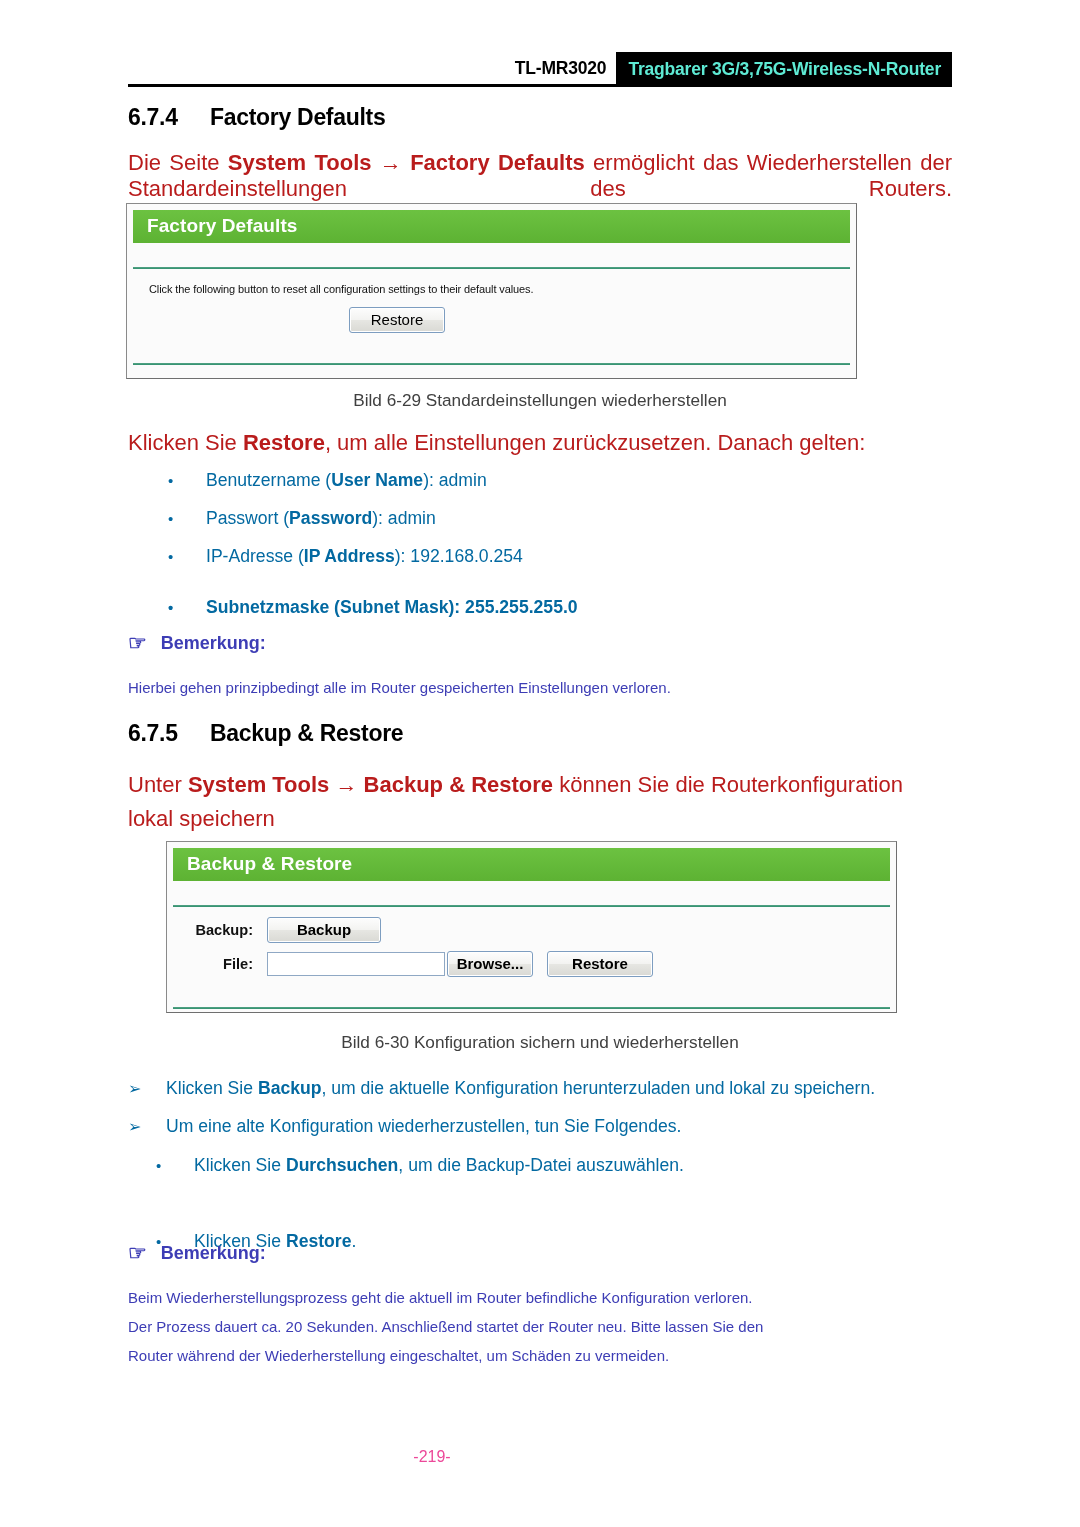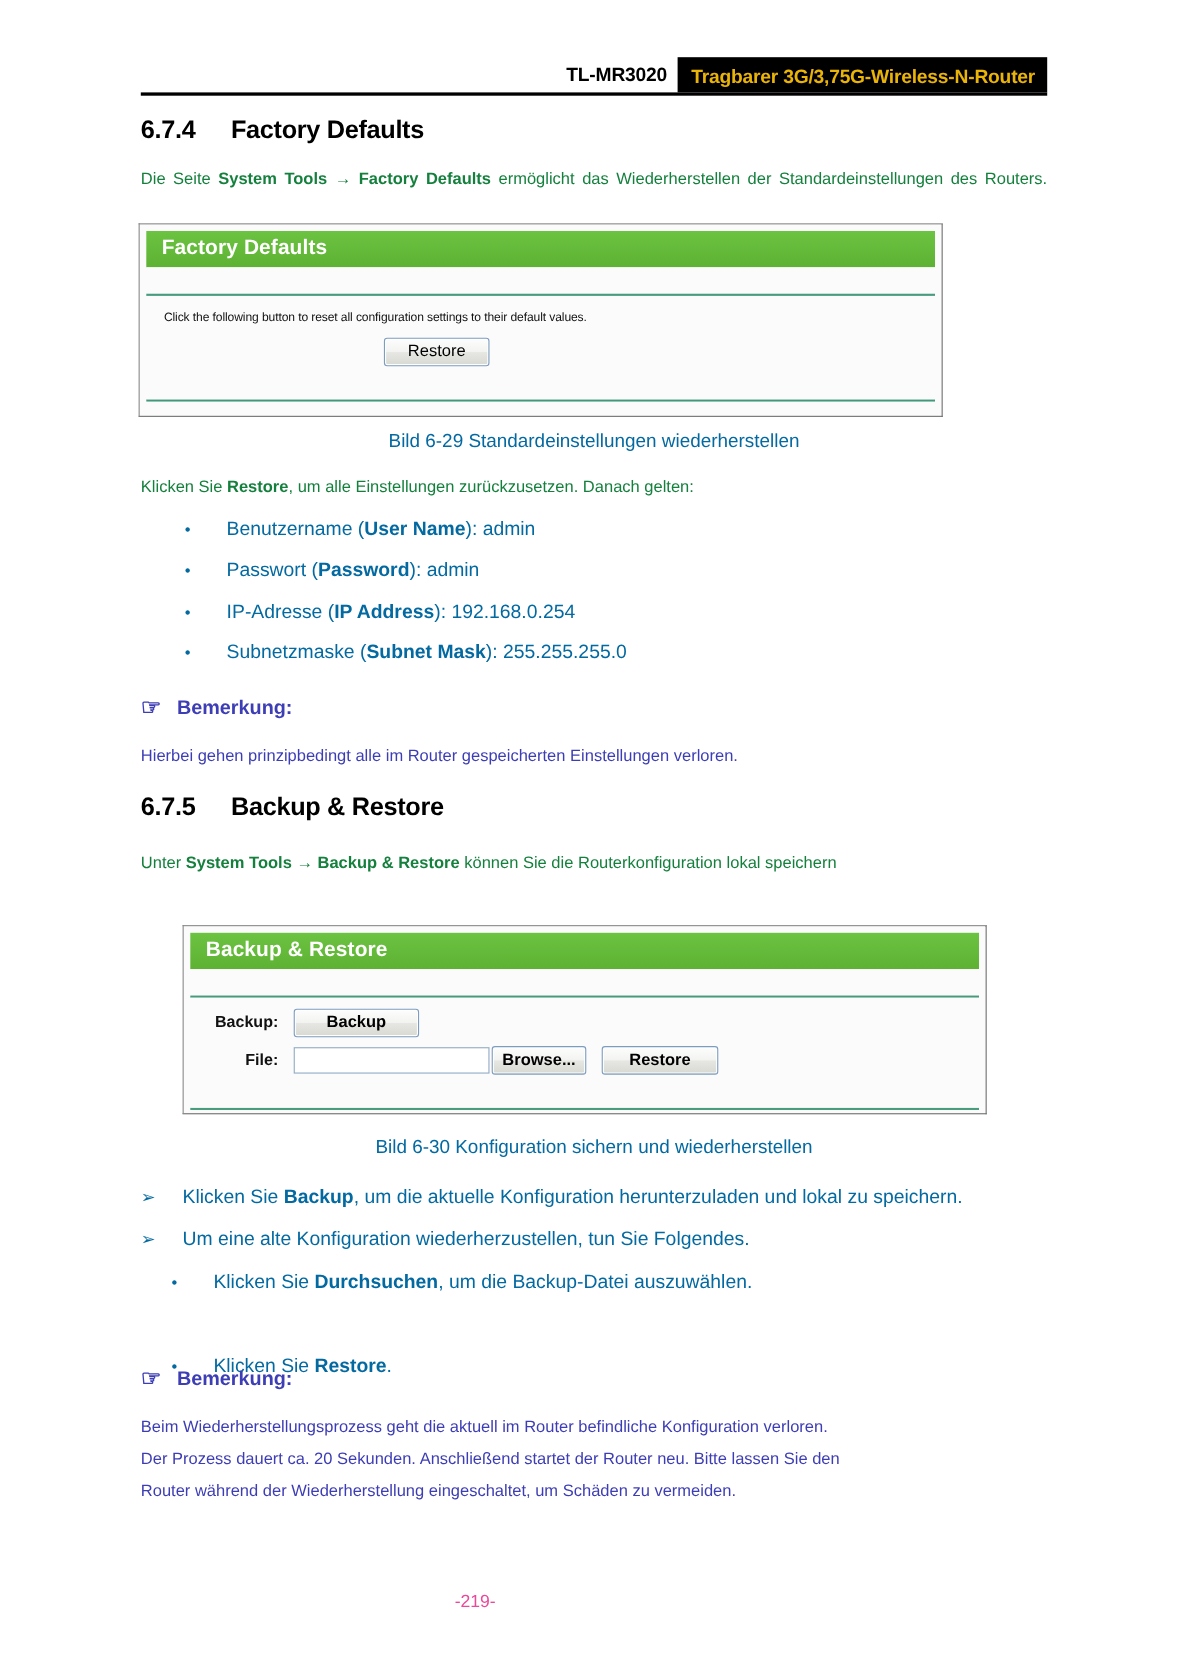--- a/index.html
+++ b/index.html
@@ -44,21 +44,21 @@
     font-weight: bold;
     letter-spacing: -0.2px;
     color: #000;
     display: flex;
     align-items: center;
     padding-right: 10px;
     white-space: nowrap;
   }
   .product-banner {
     background: #000000;
-    color: #eab308;
+    color: #5eead4;
     font-size: 17.5px;
     font-weight: bold;
     letter-spacing: -0.2px;
     display: flex;
     align-items: center;
     padding: 3px 11px 0 12px;
     white-space: nowrap;
   }
   .header-rule {
     position: absolute;
@@ -76,37 +76,37 @@
     font-weight: bold;
     letter-spacing: -0.3px;
     white-space: nowrap;
     color: #000;
   }
   .h3 .num { display: inline-block; width: 82px; }
 
   
   .para {
     position: absolute;
-    font-size: 15px;
+    font-size: 22px;
     line-height: 26px;
-    color: #15803d;
+    color: #b91c1c;
   }
   .para b { font-weight: bold; }
   .justify { text-align: justify; }
   .justify::after {
     content: "";
     display: inline-block;
     width: 100%;
   }
 
   .caption {
     position: absolute;
     font-size: 17.2px;
     text-align: center;
-    color: #0369a1;
+    color: #404040;
   }
 
   
   .bullet-row {
     position: absolute;
     font-size: 17.6px;
     line-height: 24px;
     color: #0369a1;
     white-space: nowrap;
   }
@@ -284,21 +284,21 @@
 
   <div class="bullet-row" style="left:168px; top:468px;">
     <span class="bullet-mark dot">•</span><span>Benutzername (</span><b>User Name</b><span>): admin</span>
   </div>
   <div class="bullet-row" style="left:168px; top:506px;">
     <span class="bullet-mark dot">•</span><span>Passwort (</span><b>Password</b><span>): admin</span>
   </div>
   <div class="bullet-row" style="left:168px; top:544px;">
     <span class="bullet-mark dot">•</span><span>IP-Adresse (</span><b>IP Address</b><span>): 192.168.0.254</span>
   </div>
-  <div class="bullet-row" style="left:168px; top:580px;">
+  <div class="bullet-row" style="left:168px; top:595px;font-weight:bold;">
     <span class="bullet-mark dot">•</span><span>Subnetzmaske (</span><b>Subnet Mask</b><span>): 255.255.255.0</span>
   </div>
 
   <div class="note-head" style="left:128px; top:633px;">
     <span class="hand-icon">☞</span><span>Bemerkung:</span>
   </div>
   <div class="note-body" style="left:128px; top:673px; width:824px;">Hierbei gehen prinzipbedingt alle im Router gespeicherten Einstellungen verloren.</div>
 
   <div class="h3" style="left:128px; top:720px;">
     <span class="num">6.7.5</span><span>Backup &amp; Restore</span>

